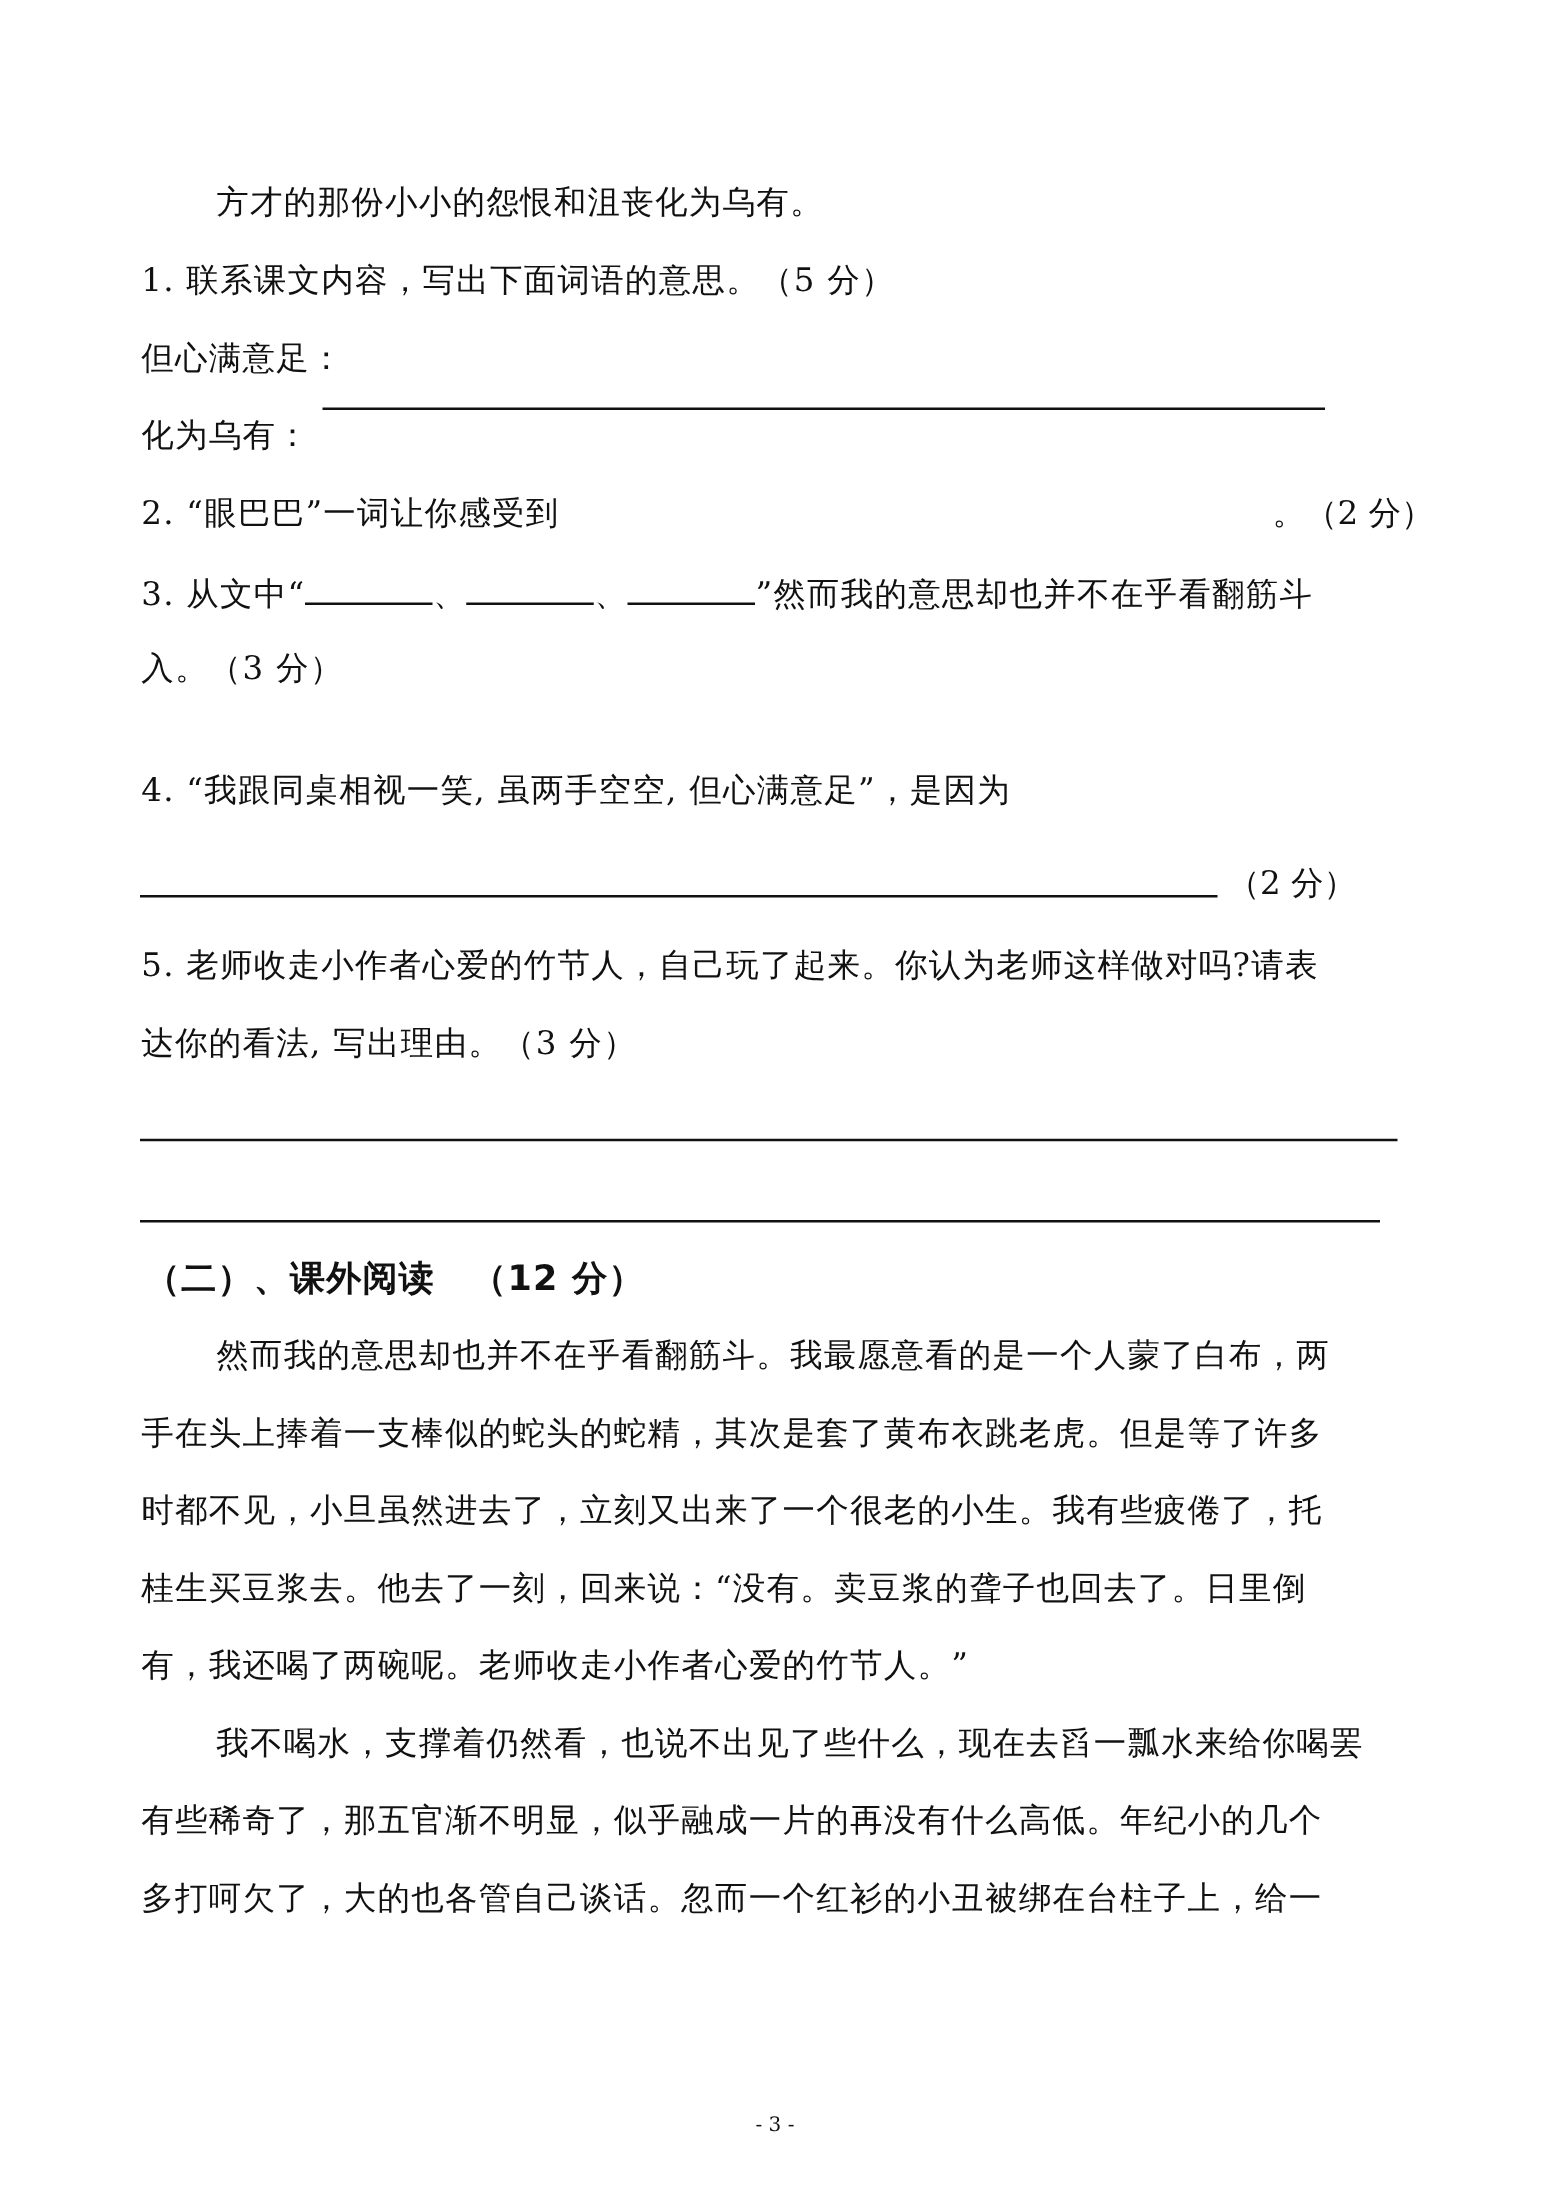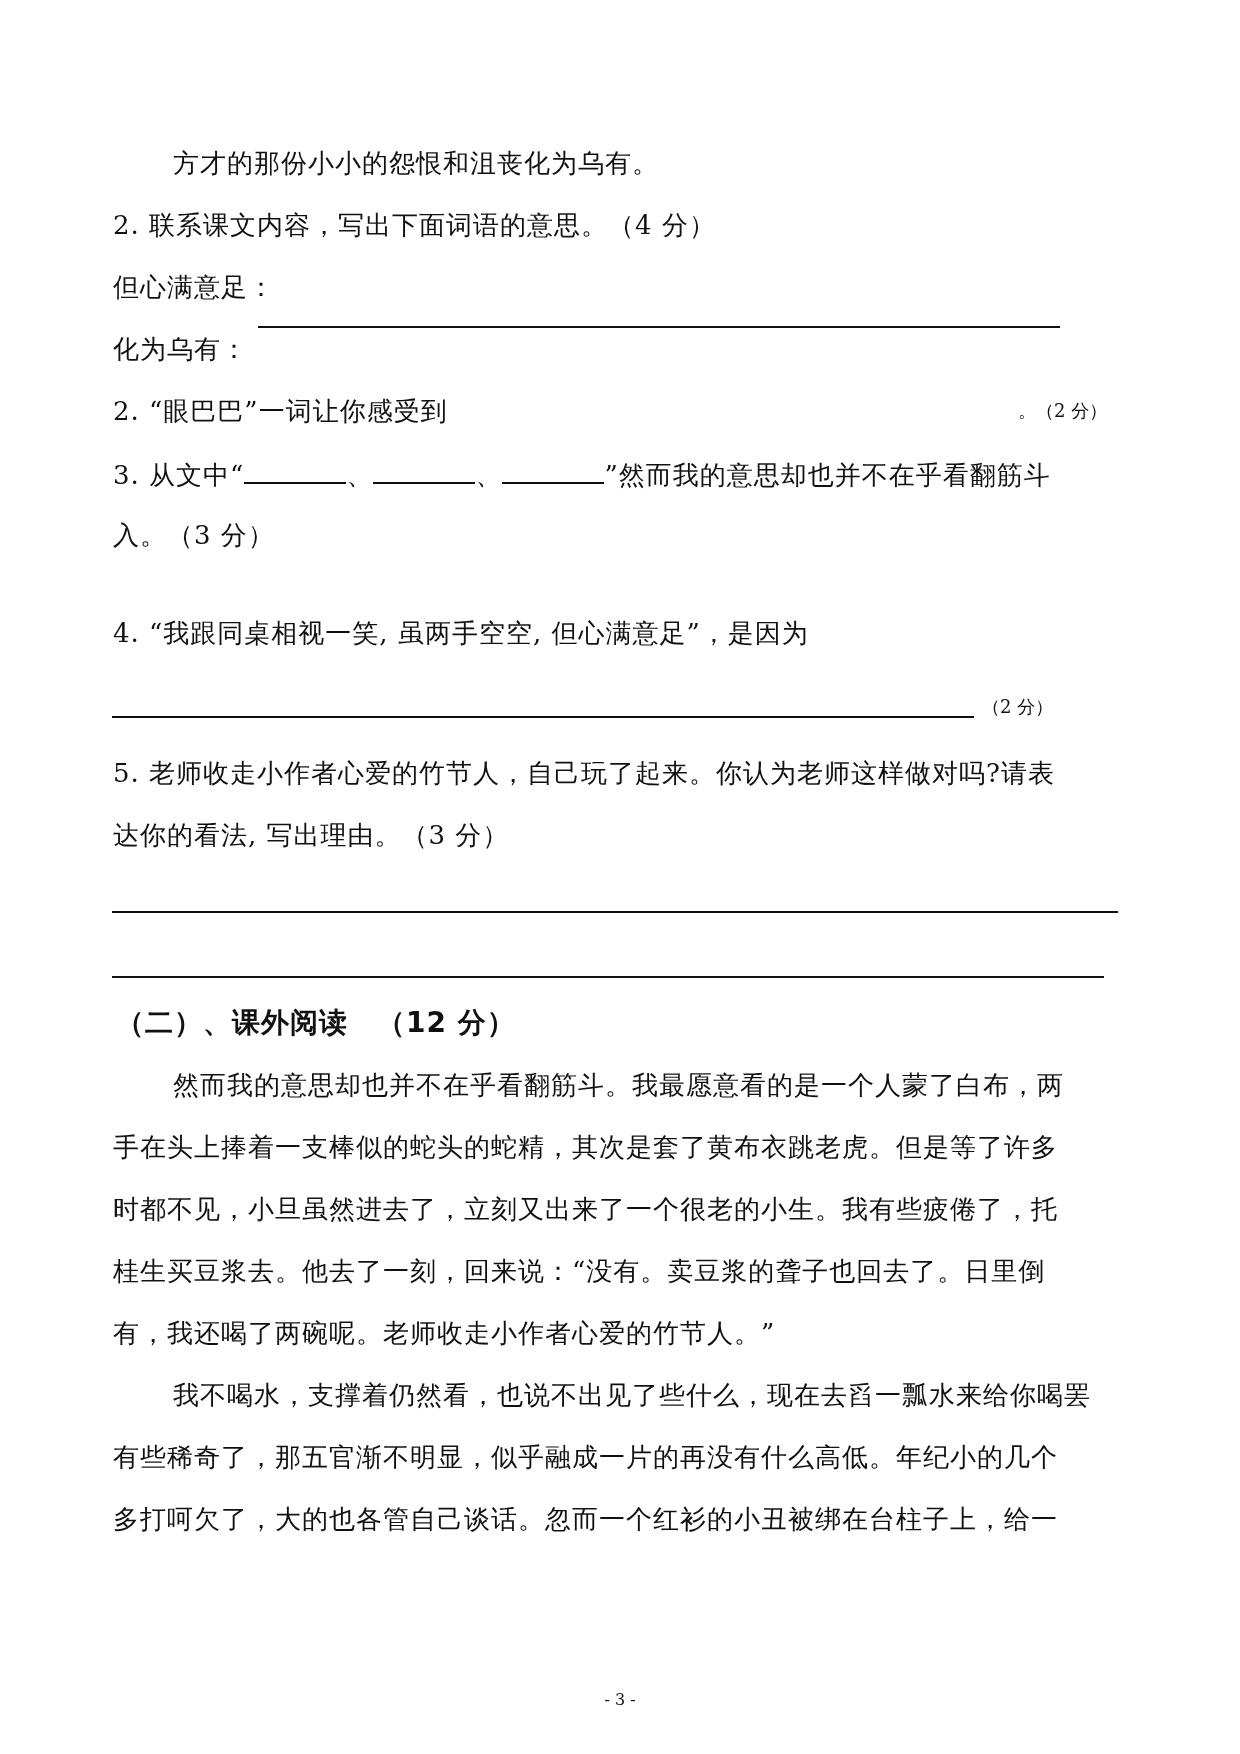--- a/index.html
+++ b/index.html
@@ -30,44 +30,44 @@
       background: #111111;
     }
     .blank {
       display: inline-block;
       border-bottom: 2px solid #111111;
       height: 26px;
       vertical-align: baseline;
     }
     .right {
       position: absolute;
-      font-size: 18px;
+      font-size: 26px;
       line-height: 34px;
       white-space: nowrap;
     }
     .heading {
       font-family: "DejaVu Sans", "Liberation Sans", sans-serif;
       font-weight: bold;
       font-size: 28px;
     }
     .pagenum {
       position: absolute;
       left: 0;
       width: 1240px;
       top: 1690px;
       text-align: center;
       font-size: 16px;
     }
   </style>
 </head>
 <body>
 
-<div class="line indent" style="top:146px;">方才的那份小小的怨恨和沮丧化为乌有。</div>
+<div class="line indent" style="top:146px;font-family:Liberation Mono, monospace;">方才的那份小小的怨恨和沮丧化为乌有。</div>
 
-<div class="line" style="top:208px;">2. 联系课文内容，写出下面词语的意思。（4 分）</div>
+<div class="line" style="top:208px;">1. 联系课文内容，写出下面词语的意思。（5 分）</div>
 <div class="line" style="top:270px;">但心满意足：</div>
 <div class="rule" style="left:258px; top:326px; width:802px;"></div>
 <div class="line" style="top:332px;">化为乌有：</div>
 
 <div class="line" style="top:394px;">2. “眼巴巴”一词让你感受到</div>
 <div class="right" style="left:1018px; top:394px;">。（2 分）</div>
 
 <div class="line" style="top:456px;">
   <span>3. 从文中“</span><span class="blank" style="width:102px;"></span><span>、</span><span class="blank" style="width:102px;"></span><span>、</span><span class="blank" style="width:102px;"></span><span>”然而我的意思却也并不在乎看翻筋斗</span>
 </div>

